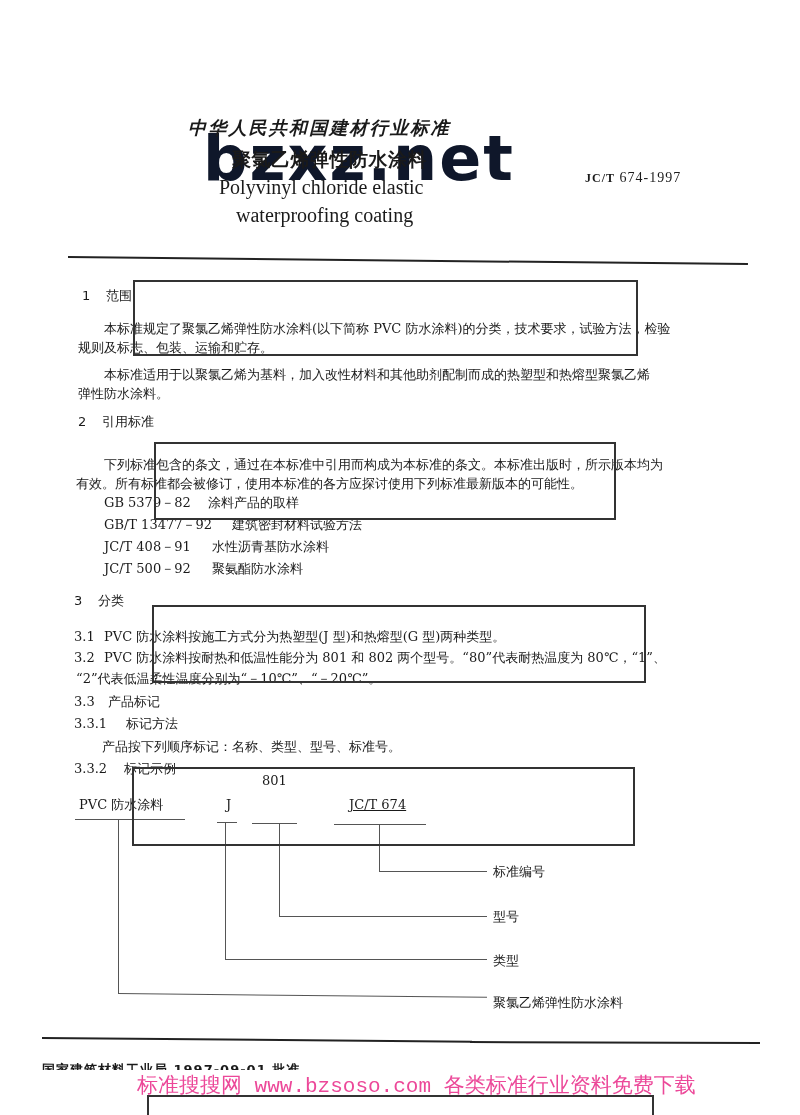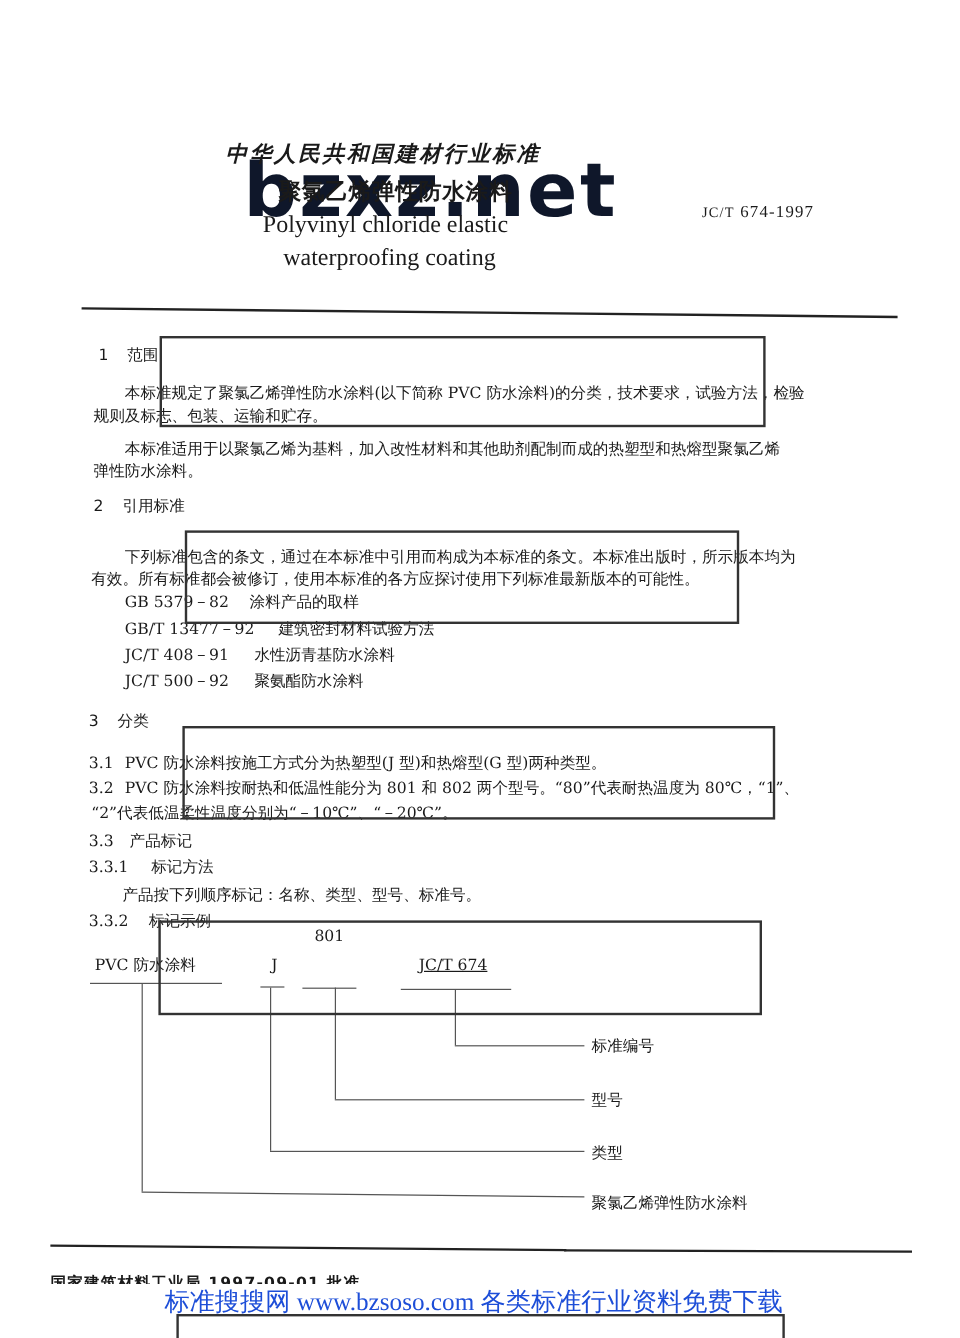--- a/index.html
+++ b/index.html
@@ -12,32 +12,32 @@
   .watermark {
     left:203px; top:128px; font-family:"DejaVu Sans","Liberation Sans",sans-serif;
     font-weight:bold; font-size:62px; color:#0f172a; letter-spacing:2px; line-height:1;
     z-index:0;
   }
   .hdr-cn1 { left:188px; top:116px; font-family:"DejaVu Sans","Liberation Sans",sans-serif; font-weight:bold; font-size:18px; letter-spacing:2.2px; z-index:1;font-style:italic; }
   .hdr-cn2 { left:232px; top:147px; font-family:"DejaVu Sans","Liberation Sans",sans-serif; font-weight:bold; font-size:19px; letter-spacing:0.5px; z-index:1; }
   .hdr-en1 { left:219px; top:176px; font-size:20px; z-index:1; font-family:"Liberation Serif",serif; }
   .hdr-en2 { left:236px; top:204px; font-size:20px; z-index:1; font-family:"Liberation Serif",serif; }
   .std-no { left:585px; top:170px; font-size:14px; letter-spacing:1px; font-family:"Liberation Serif",serif; z-index:1; }
-  .std-no b { font-weight:normal; font-size:12px; }
+  .std-no b { font-weight:bold; font-size:12px; }
   .hr-top { left:68px; top:256px; width:680px; height:0; border-top:2px solid #222; transform:rotate(0.6deg); transform-origin:left; }
   .hr-bot { left:42px; top:1037px; width:430px; border-top:2px solid #222; transform:rotate(0.5deg); transform-origin:left;}
   .hr-bot2 { left:470px; top:1041px; width:290px; border-top:2px solid #222; transform:rotate(0.2deg); transform-origin:left;}
   .body-text { font-size:13px; line-height:18px; white-space:nowrap; }
   .sec { font-family:"DejaVu Sans","Liberation Sans",sans-serif; font-size:13px; }
   .sec .num { display:inline-block; width:24px; }
   .box { border:2px solid #333; background:transparent; z-index:2; }
   .dline { background:#555; z-index:1; }
   .label { font-size:13px; font-family:"DejaVu Sans","Liberation Sans",sans-serif; }
   .footer-cut { left:42px; top:1050px; font-size:13px; font-weight:bold; font-family:"DejaVu Sans","Liberation Sans",sans-serif; height:9px; overflow:hidden; line-height:18px; letter-spacing:1px;margin-top:11px;}
-  .bz-banner { left:137px; top:1071px; font-size:21px; color:#1d4ed8; font-family:Liberation Serif, serif; letter-spacing:0px; white-space:nowrap; }
+  .bz-banner { left:137px; top:1071px; font-size:21px; color:#ec4899; font-family:Liberation Mono, monospace; letter-spacing:0px; white-space:nowrap; }
 </style>
 </head>
 <body>
 
 <div class="abs watermark">bzxz.net</div>
 
 <div class="abs hdr-cn1">中华人民共和国建材行业标准</div>
 <div class="abs hdr-cn2">聚氯乙烯弹性防水涂料</div>
 <div class="abs hdr-en1">Polyvinyl chloride elastic</div>
 <div class="abs hdr-en2">waterproofing coating</div>

